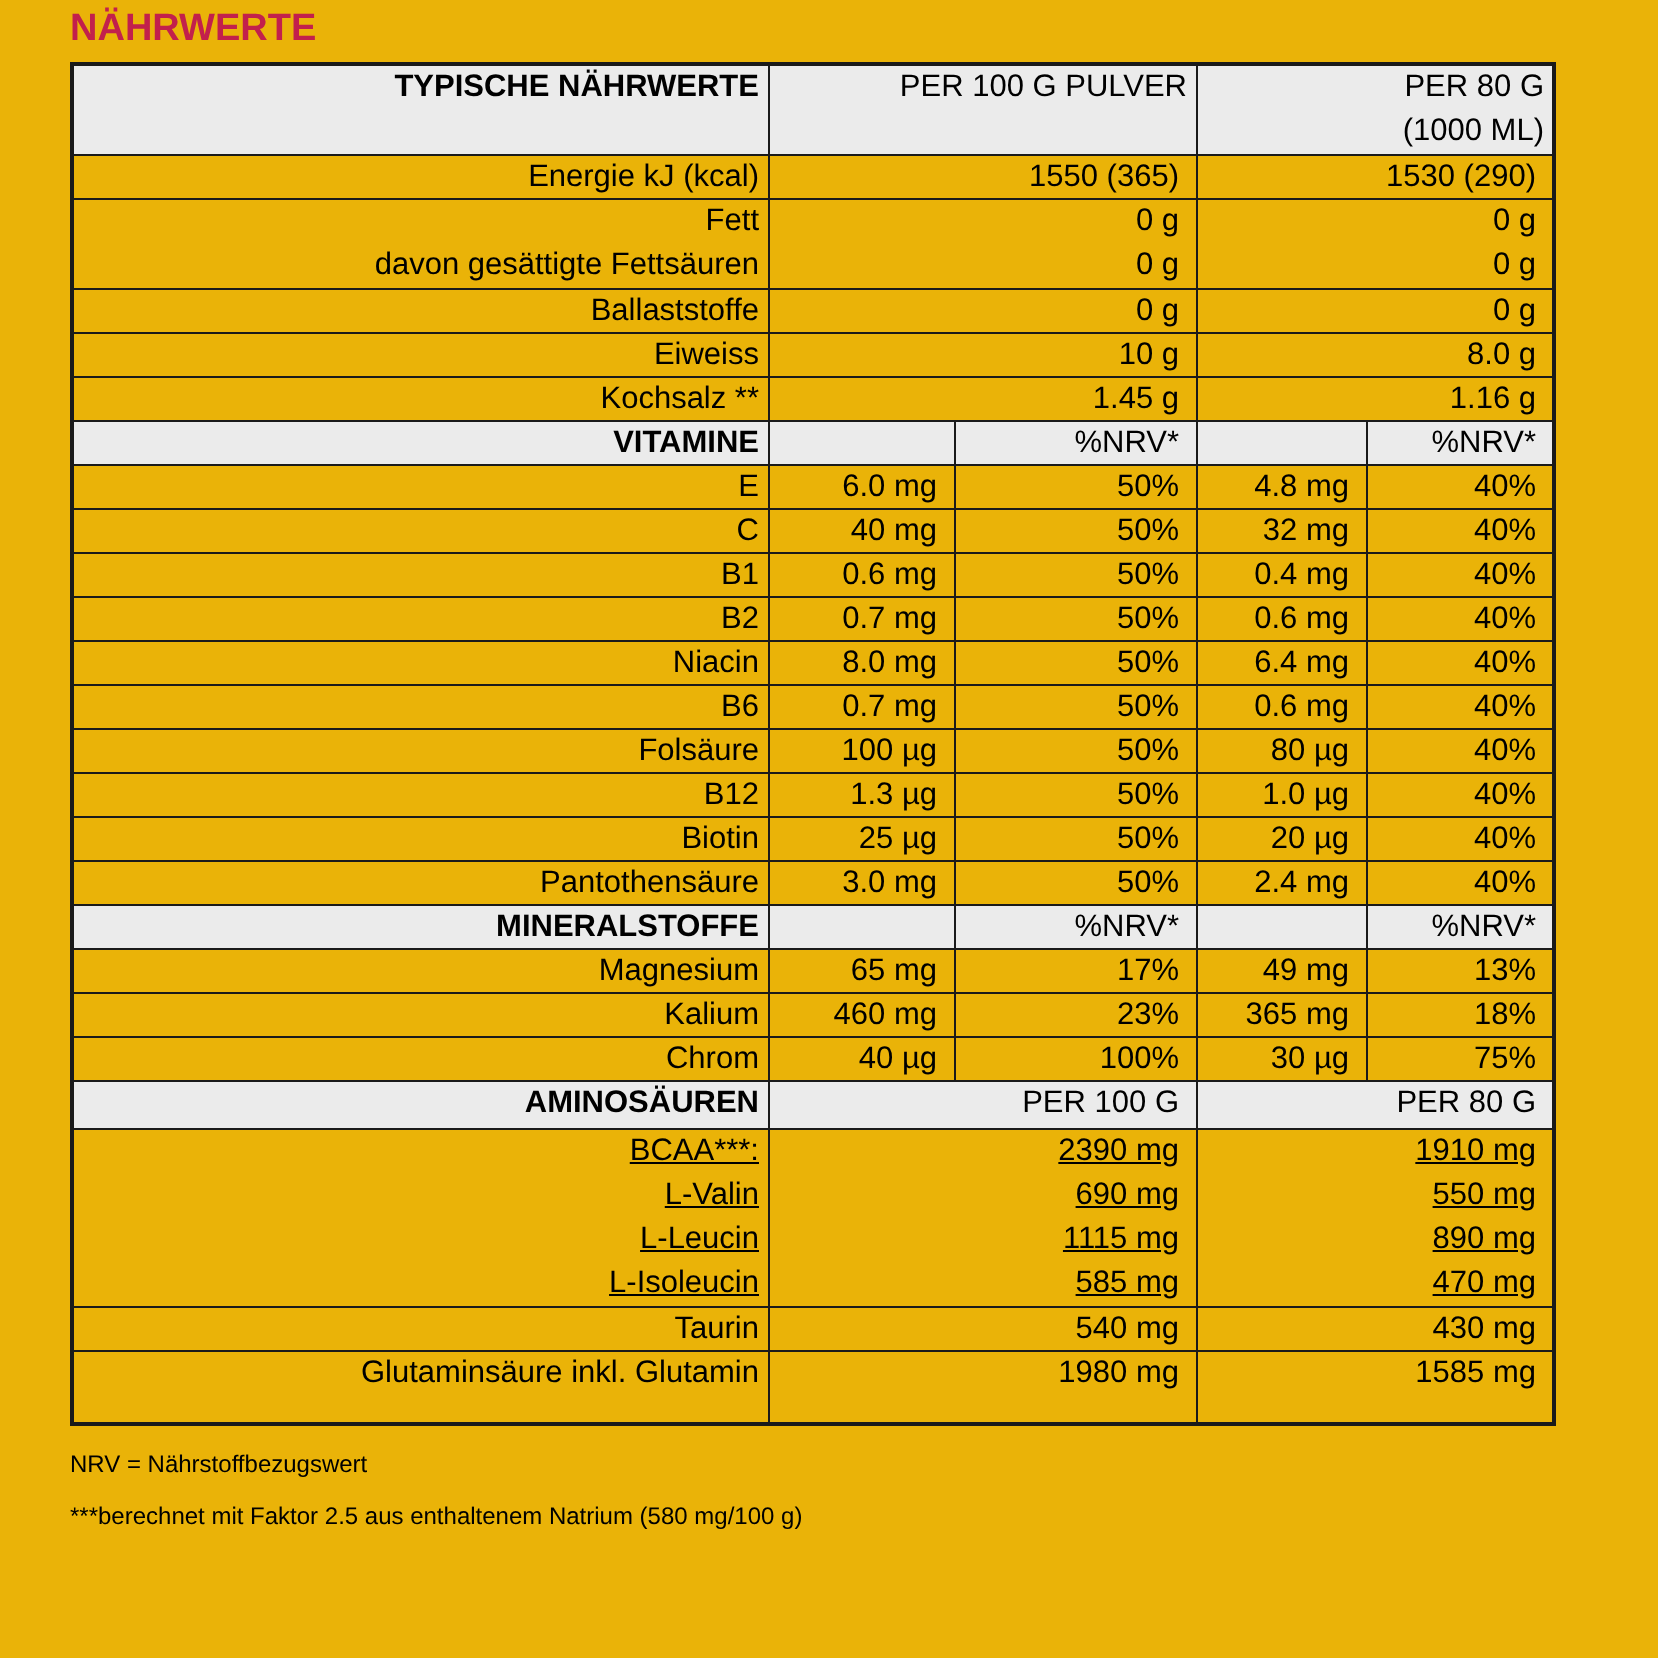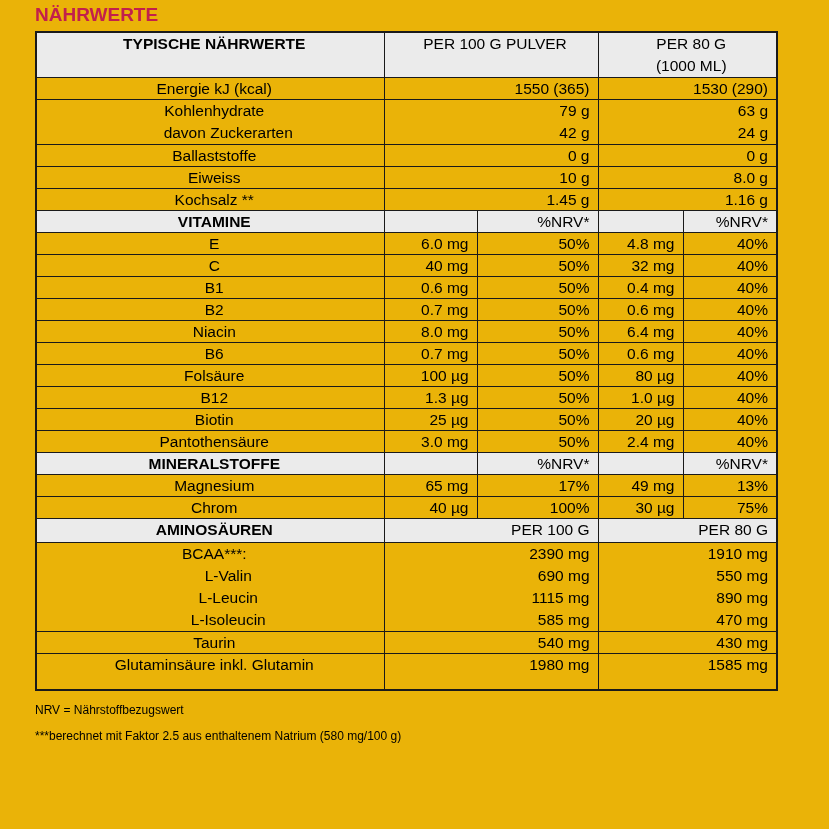--- a/index.html
+++ b/index.html
@@ -19,28 +19,28 @@
     border-collapse:collapse; table-layout:fixed;
     width:741px;
     border:2px solid var(--border,#1a1a1a);
   }
   table.nutrition td {
     border:1px solid var(--border,#1a1a1a);
     font-size:15.5px; line-height:21px;
     vertical-align:middle;
     overflow:hidden; white-space:nowrap;
   }
-  .c-label { text-align:center; padding:0 4px 0 12px; }
+  .c-label { text-align:right; padding:0 4px 0 12px; }
   .c-val   { text-align:right; padding:0 8px 0 4px; }
   .hdr td  { background:var(--header-bg,#ebebeb); }
   .bold    { font-weight:bold; }
   tr.r22 { height:22px; }
   tr.r38 { height:24px; }
   tr.r44 { height:44px; }
-  tr.r88 { height:88px; }
+  tr.r88 { height:88px;text-decoration:underline; }
   tr.r36 { height:36px; }
   tr.r38 td, tr.r44 td, tr.r88 td, tr.r36 td { vertical-align:top; }
   .line { height:22px; line-height:22px; }
   .indent { padding-left:28px; }
   .footnotes { margin-top:9px; width:741px; }
   .footnote { font-size:12px; line-height:20px; margin-top:6px; }
 </style>
 </head>
 <body>
 
@@ -66,35 +66,35 @@
         <div class="line">(1000 ML)</div>
       </td>
     </tr>
 
     <tr class="r22">
       <td class="c-label">Energie kJ (kcal)</td>
       <td class="c-val" colspan="2">1550 (365)</td>
       <td class="c-val" colspan="2">1530 (290)</td>
     </tr>
 
-
     <tr class="r44">
       <td class="c-label">
-        <div class="line">Kohlenhydrate</div>
-        <div class="line indent">davon Zuckerarten</div>
-      </td>
-      <td class="c-val" colspan="2">
-        <div class="line">79 g</div>
-        <div class="line">42 g</div>
-      </td>
-      <td class="c-val" colspan="2">
-        <div class="line">63 g</div>
-        <div class="line">24 g</div>
-      </td>
-    </tr>
+        <div class="line">Fett</div>
+        <div class="line indent">davon gesättigte Fettsäuren</div>
+      </td>
+      <td class="c-val" colspan="2">
+        <div class="line">0 g</div>
+        <div class="line">0 g</div>
+      </td>
+      <td class="c-val" colspan="2">
+        <div class="line">0 g</div>
+        <div class="line">0 g</div>
+      </td>
+    </tr>
+
 
     <tr class="r22">
       <td class="c-label">Ballaststoffe</td>
       <td class="c-val" colspan="2">0 g</td>
       <td class="c-val" colspan="2">0 g</td>
     </tr>
 
     <tr class="r22">
       <td class="c-label">Eiweiss</td>
       <td class="c-val" colspan="2">10 g</td>
@@ -192,20 +192,27 @@
       <td class="c-val">%NRV*</td>
       <td class="c-val"></td>
       <td class="c-val">%NRV*</td>
     </tr>
     <tr class="r22">
       <td class="c-label">Magnesium</td>
       <td class="c-val">65 mg</td>
       <td class="c-val">17%</td>
       <td class="c-val">49 mg</td>
       <td class="c-val">13%</td>
+    </tr>
+    <tr class="r22">
+      <td class="c-label">Kalium</td>
+      <td class="c-val">460 mg</td>
+      <td class="c-val">23%</td>
+      <td class="c-val">365 mg</td>
+      <td class="c-val">18%</td>
     </tr>
     <tr class="r22">
       <td class="c-label">Chrom</td>
       <td class="c-val">40 µg</td>
       <td class="c-val">100%</td>
       <td class="c-val">30 µg</td>
       <td class="c-val">75%</td>
     </tr>
 
     <tr class="r38 hdr">

